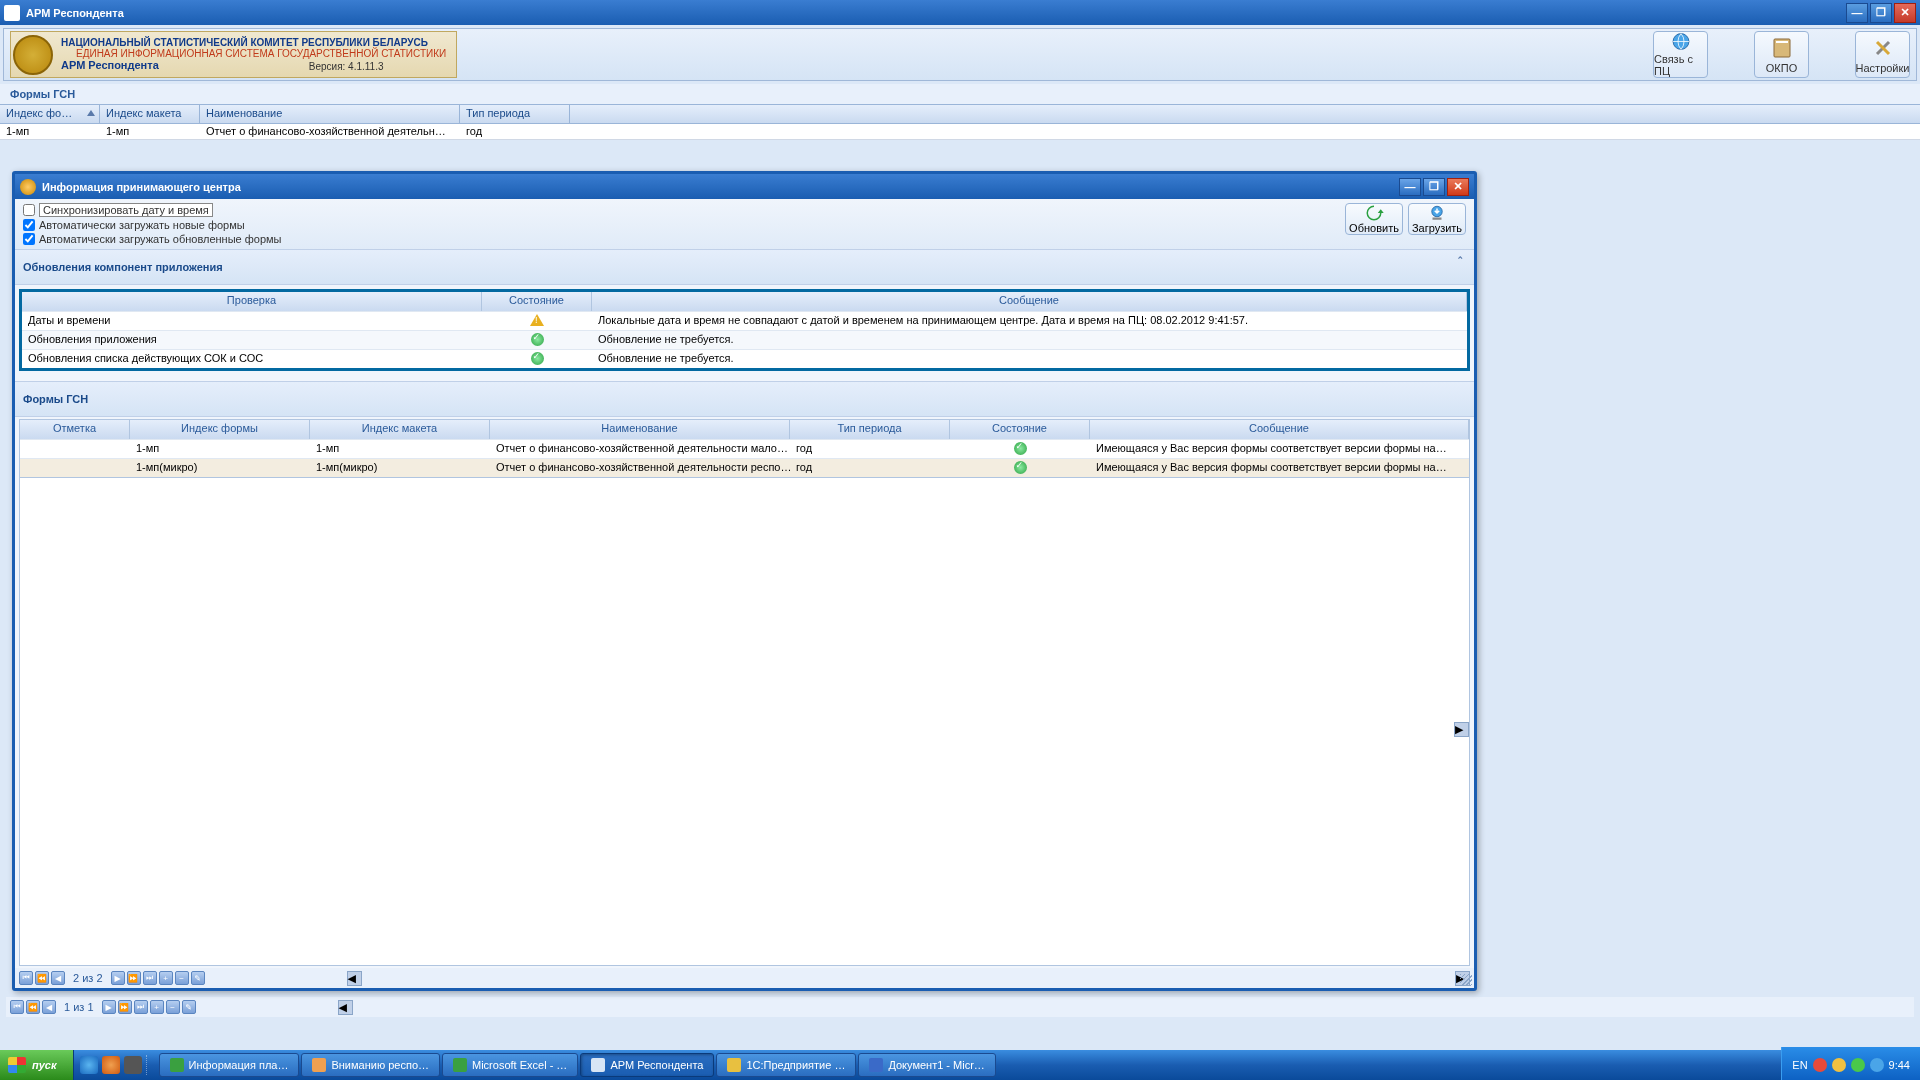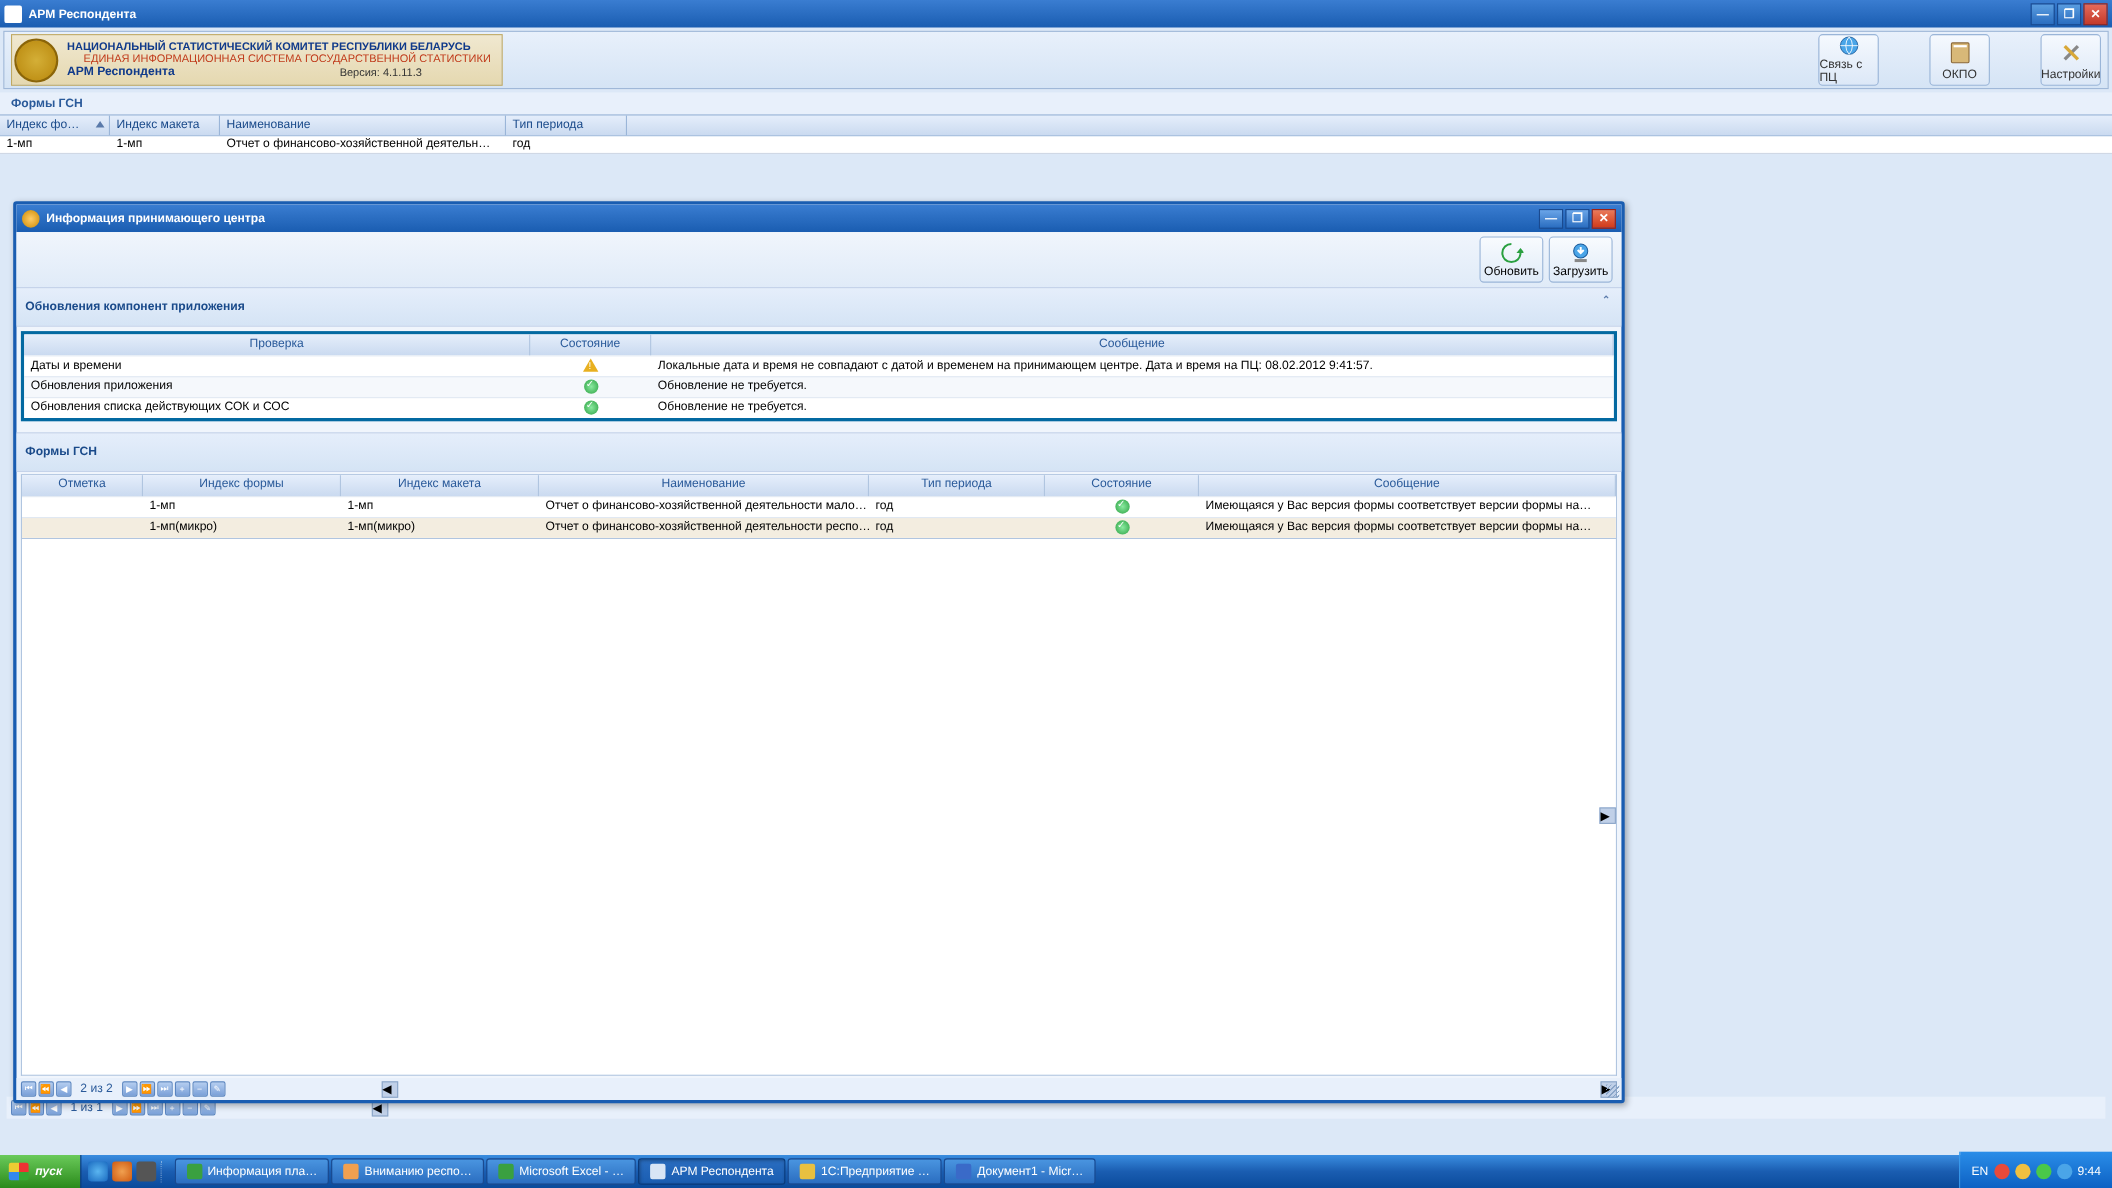--- a/index.html
+++ b/index.html
@@ -28,34 +28,34 @@
 .section-label { padding: 4px 10px; color: #2a5a9a; font-weight: bold; background: #e8f0fb; }
 
 
 .grid-header { display: flex; background: linear-gradient(to bottom,#e5eefb,#cadaf0); border: 1px solid #9ab5d8; border-left: none; border-right: none; height: 20px; }
 .grid-header .col { border-right: 1px solid #9ab5d8; padding: 2px 6px; color: #1a4a8a; font-weight: normal; position: relative; }
 .grid-row { display: flex; background: #fff; border-bottom: 1px solid #d0d8e5; height: 16px; font-size: 10px; }
 .grid-row .col { padding: 1px 6px; border-right: 1px solid transparent; overflow: hidden; white-space: nowrap; }
 .sort-arrow { position: absolute; right: 4px; top: 5px; width: 0; height: 0; border-left: 4px solid transparent; border-right: 4px solid transparent; border-bottom: 6px solid #5a7aaa; }
 
 
-.modal { position: absolute; left: 12px; top: 171px; width: 1465px; height: 820px; background: #f0f5fc; border: 3px solid #1a5db1; border-radius: 3px; box-shadow: 2px 2px 6px rgba(0,0,0,0.3); display: flex; flex-direction: column; margin-top: 12px; }
+.modal { position: absolute; left: 12px; top: 171px; width: 1465px; height: 820px; background: #f0f5fc; border: 3px solid #1a5db1; border-radius: 3px; box-shadow: 2px 2px 6px rgba(0,0,0,0.3); display: flex; flex-direction: column; }
 .modal-title { height: 25px; background: linear-gradient(to bottom,#3a7dd1,#1a5db1); display: flex; align-items: center; padding: 0 5px; color: #fff; font-weight: bold; font-size: 15px; }
 .modal-title .micon { width: 16px; height: 16px; background: radial-gradient(circle,#ffcc66,#cc8800); border-radius: 50%; margin-right: 6px; }
 .modal-title .spacer { flex: 1; }
 .modal-title .winbtn { width: 22px; height: 18px; background: linear-gradient(to bottom,#6aa5e8,#2a6dc0); border: 1px solid #1a4a90; margin-left: 2px; display: flex; align-items: center; justify-content: center; color: #fff; cursor: pointer; }
 .modal-title .winbtn.close { background: linear-gradient(to bottom,#ea7a5a,#d03a1a); border-color:#a02010; }
 
 .modal-toolbar { height: 50px; background: linear-gradient(to bottom,#f0f5fc,#e0ebf8); display: flex; align-items: flex-start; padding: 4px 8px; }
 .checks { display: flex; flex-direction: column; gap: 2px; }
 .check { display: flex; align-items: center; gap: 4px; font-size: 10px; color: #333; }
 .check input { width: 12px; height: 12px; }
 .check .boxed { border: 1px solid #888; padding: 0px 3px; background: #fff; }
 .modal-toolbar .spacer { flex: 1; }
-.modal-toolbar .tbtn { width: 58px; height: 42px; background: linear-gradient(to bottom,#f8fbfe,#e0ebf8); border: 1px solid #9ab5d8; border-radius: 4px; margin-left: 5px; display: flex; flex-direction: column; align-items: center; justify-content: center; cursor: pointer; font-size: 10px; }
+.modal-toolbar .tbtn { width: 58px; height: 32px; background: linear-gradient(to bottom,#f8fbfe,#e0ebf8); border: 1px solid #9ab5d8; border-radius: 4px; margin-left: 5px; display: flex; flex-direction: column; align-items: center; justify-content: center; cursor: pointer; font-size: 10px; }
 .modal-toolbar .tbtn .ti { width: 22px; height: 22px; }
 
 .section-bar { background: linear-gradient(to bottom,#e5eefb,#d5e4f5); padding: 11px 8px; color: #1a4a8a; font-weight: bold; font-size: 11px; border-top: 1px solid #c0d0e8; border-bottom: 1px solid #c0d0e8; position: relative; }
 .section-bar .chev { position: absolute; right: 10px; top: 5px; font-size: 9px; color: #5a7aaa; cursor: pointer; }
 
 .inner-grid { margin: 4px; border: 3px solid #0369a1; }
 .inner-grid .ighead { display: flex; background: linear-gradient(to bottom,#e5eefb,#cadaf0); height: 19px; }
 .inner-grid .ighead .c { border-right: 1px solid #b0c5e0; text-align: center; padding: 2px; color: #2a5a9a; }
 .inner-grid .igrow { display: flex; height: 19px; background: #fff; border-top: 1px solid #e0e8f2; font-size: 10px; }
 .inner-grid .igrow.alt { background: #f5f8fc; }
@@ -183,20 +183,34 @@
 <div class="modal">
   <div class="modal-title">
     <span class="micon"></span>
     <span>Информация принимающего центра</span>
     <span class="spacer"></span>
     <div class="winbtn">—</div>
     <div class="winbtn">❐</div>
     <div class="winbtn close">✕</div>
   </div>
   <div class="modal-toolbar">
+    <div class="checks">
+      <label class="check">
+          <input type="checkbox" style="">
+          <span class="boxed">Синхронизировать дату и время</span>
+        </label>
+      <label class="check">
+          <input type="checkbox" checked="" style="">
+          <span>Автоматически загружать новые формы</span>
+        </label>
+      <label class="check">
+          <input type="checkbox" checked="" style="">
+          <span>Автоматически загружать обновленные формы</span>
+        </label>
+    </div>
     <div class="spacer"></div>
     <div class="tbtn">
       <svg class="ti" viewBox="0 0 24 24">
           <path d="M12 4a8 8 0 108 8h-3l4-5 4 5h-3A10 10 0 1112 2z" fill="#2aa040"></path>
         </svg>
       <span>Обновить</span>
     </div>
     <div class="tbtn">
       <svg class="ti" viewBox="0 0 24 24">
           <circle cx="12" cy="10" r="7" fill="#4aa5e8" stroke="#1a5a9a"></circle>

